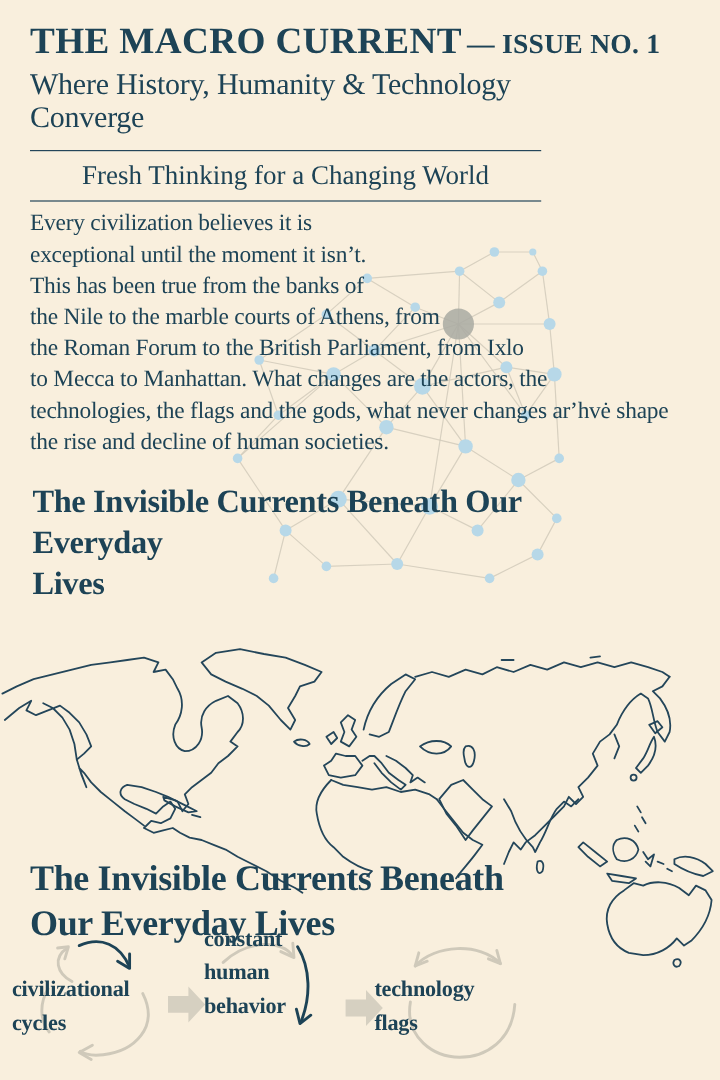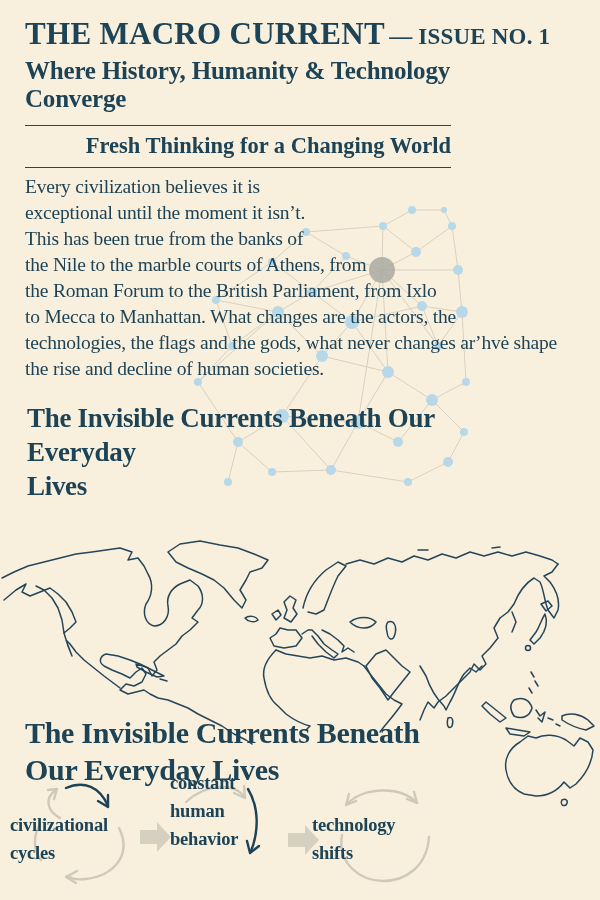--- a/index.html
+++ b/index.html
@@ -7,24 +7,24 @@
   body{
     width:600px;height:900px;overflow:hidden;position:relative;
     background:#f9efdd;color:#1d4356;
     font-family:"Liberation Serif","DejaVu Serif",serif;
   }
   .page{position:relative;width:476px;height:900px;}
   .content{position:relative;z-index:2;padding:16px 25px 0 25px;}
   .masthead{font-weight:bold;line-height:1.15;letter-spacing:.3px;white-space:nowrap;}
   .masthead-title{font-size:31px;}
   .masthead-issue{font-size:23px;letter-spacing:.2px;}
-  .subtitle{font-size:25px;font-weight:bold;margin-top:5px;letter-spacing:-0.2px;}
+  .subtitle{font-size:25px;font-weight:normal;margin-top:5px;letter-spacing:-0.2px;}
   .rule{border:none;border-top:1.6px solid #24465a;margin:12px 0 0 0;}
   .rule2{margin-top:8px;}
-  .tagline{font-size:22.5px;font-weight:bold;text-align:right;margin-top:7px;}
+  .tagline{font-size:22.5px;font-weight:normal;text-align:center;margin-top:7px;}
   .headline{
     font-size:30px;font-weight:bold;line-height:40px;margin:14px 0 0 0;
     letter-spacing:-0.5px;white-space:pre-line;text-indent:42px;
   }
   .body-text{
     font-size:19.5px;line-height:26px;margin-top:6px;white-space:pre-line;
     letter-spacing:-0.2px;width:585px;
   }
   .section-heading{
     font-size:27px;font-weight:bold;line-height:34px;margin:2px;margin-top:0px;
@@ -268,15 +268,15 @@
     <polyline class="head-light" points="407,19 417,23 414,12"></polyline>
     <path class="arc-light" d="M 342,55 C 337,85 362,101 383,101 C 405,101 427,87 429,57"></path>
   </svg>
 
   <div class="flow-label s1">civilizational
 cycles</div>
   <div class="flow-label s2">constant
 human
 behavior</div>
   <div class="flow-label s3">technology
-shifts</div>
+flags</div>
 
 </div>
 
 </body></html>

